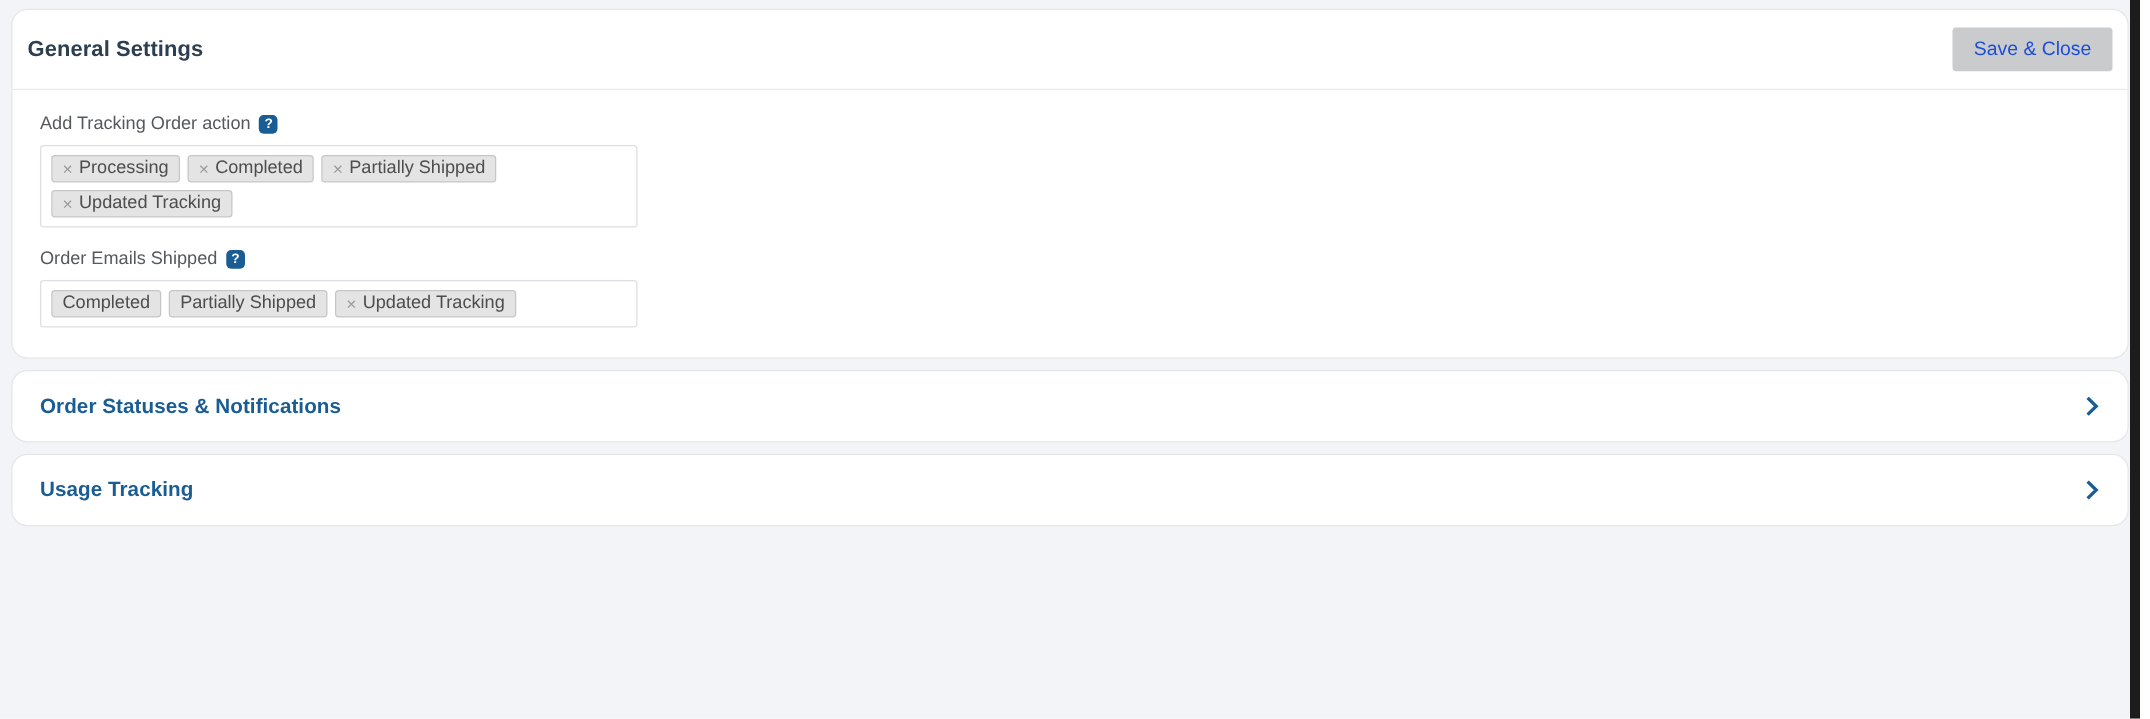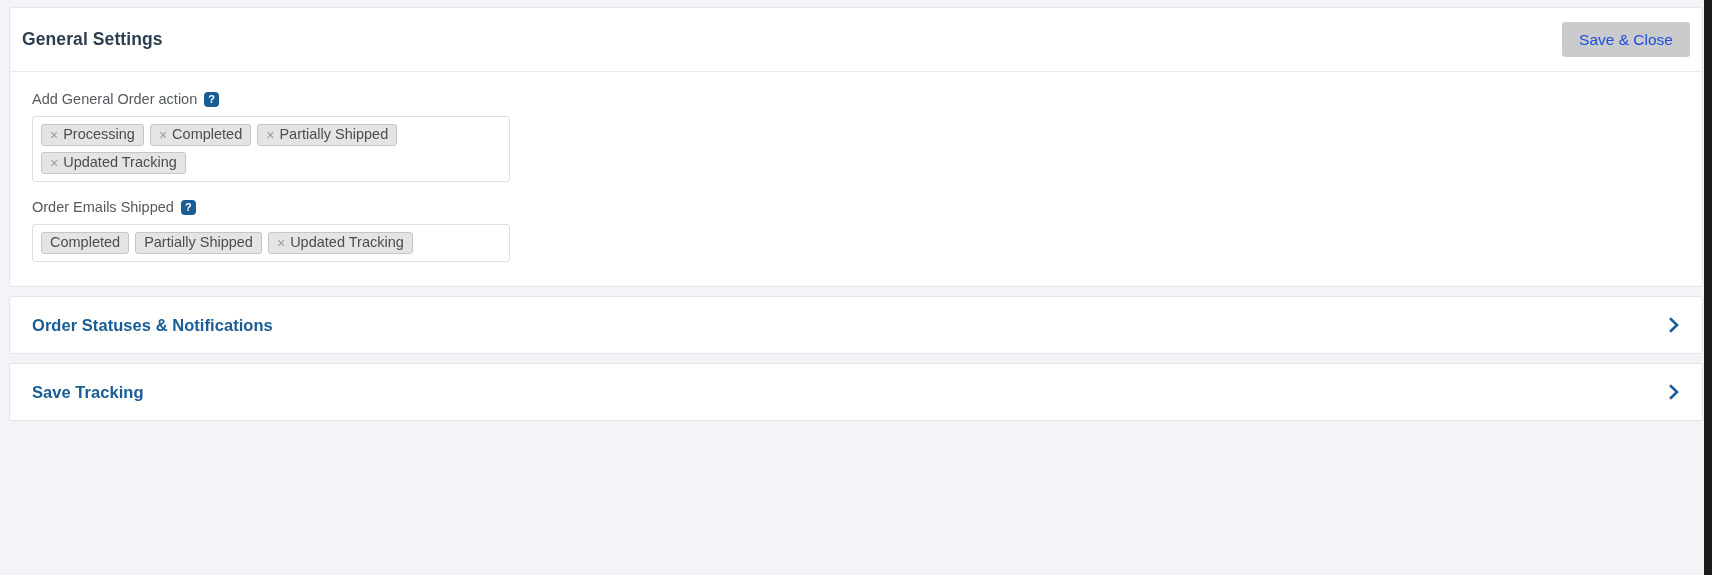--- a/index.html
+++ b/index.html
@@ -28,21 +28,21 @@
     right: 0; top: 0;
     width: 8px;
     height: 575px;
     background: #1c1c1c;
   }
 
   
   .card {
     background: #ffffff;
     border: 1px solid #e4e6ea;
-    border-radius: 3px;
+    border-radius: 13px;
     box-sizing: border-box;
     margin: 0 9px 9px 9px;
     position: relative;
   }
 
   
   .gs-card { margin-top: 7px; }
   .gs-header {
     height: 64px;
     border-bottom: 1px solid #e8eaee;
@@ -171,21 +171,21 @@
 
     <div class="gs-header">
       <div class="gs-title">General Settings</div>
       <button class="save-btn">Save &amp; Close</button>
     </div>
 
     <div class="gs-body">
 
       <div class="field-block">
         <div class="field-label">
-          <span>Add General Order action</span>
+          <span>Add Tracking Order action</span>
           <span class="help-icon">?</span>
         </div>
         <div class="multiselect tall" id="ms0">
             <span class="tag">
               <span class="tag-x">×</span>
               <span>Processing</span>
             </span>
             <span class="tag">
               <span class="tag-x">×</span>
               <span>Completed</span>
@@ -229,21 +229,21 @@
           <div class="section-title">Order Statuses &amp; Notifications</div>
           <span class="chevron">
             <svg viewBox="0 0 16 16" width="16" height="16" aria-hidden="true">
               <path d="M5 2.2 L11 8 L5 13.8" fill="none" stroke="#1a5c94" stroke-width="2.6" stroke-linecap="square" stroke-linejoin="miter"></path>
             </svg>
           </span>
         </div>
       </div>
       <div class="card">
         <div class="section">
-          <div class="section-title">Save Tracking</div>
+          <div class="section-title">Usage Tracking</div>
           <span class="chevron">
             <svg viewBox="0 0 16 16" width="16" height="16" aria-hidden="true">
               <path d="M5 2.2 L11 8 L5 13.8" fill="none" stroke="#1a5c94" stroke-width="2.6" stroke-linecap="square" stroke-linejoin="miter"></path>
             </svg>
           </span>
         </div>
       </div>
     </div>
 
   <div class="scroll-edge"></div>

